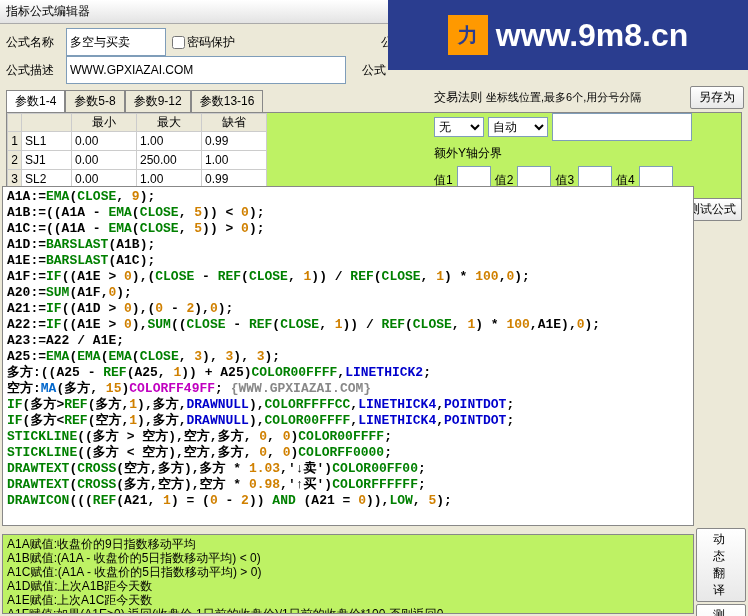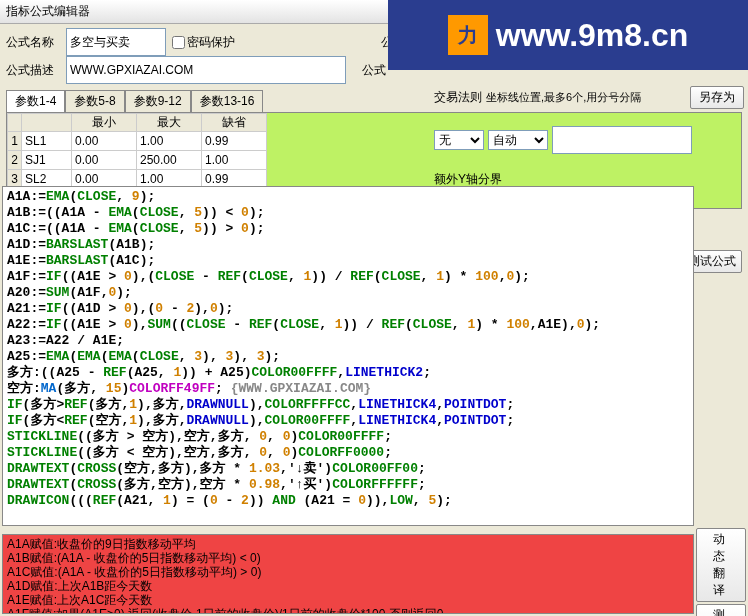--- a/index.html
+++ b/index.html
@@ -11,28 +11,28 @@
 input[type=text] { border: 1px solid #7f9db9; background: #fff; height: 28px; padding: 0 3px; font-size: 12px; }
 .btn { border: 1px solid #888; background: linear-gradient(#fff,#e8e8e8); padding: 2px 8px; font-size: 12px; cursor: pointer; border-radius: 2px; }
 .tabs { display: flex; margin: 2px 6px 0; }
 .tab { border: 1px solid #888; border-bottom: none; padding: 2px 8px; background: #ece9d8; font-size: 12px; cursor: pointer; }
 .tab.active { background: #fff; }
 .param-grid { margin: 0 6px; border: 1px solid #888; background: #bef264; }
 .param-grid table { border-collapse: collapse; width: 260px; }
 .param-grid th, .param-grid td { border: 1px solid #ccc; padding: 0; }
 .param-grid th { background: #ece9d8; font-weight: normal; height: 18px; }
 .param-grid input { width: 100%; border: none; height: 18px; padding: 0 3px; font-size: 12px; }
-.rightpanel { position: absolute; right: 4px; top: 86px; width: 310px; display: flex; flex-direction: column; gap: 17px; }
+.rightpanel { position: absolute; right: 4px; top: 86px; width: 310px; display: flex; flex-direction: column; gap: 4px; }
 .rightrow { display: flex; align-items: center; gap: 4px; }
 .sel { border: 1px solid #7f9db9; background: #fff; height: 20px; font-size: 12px; }
 .btnrow { display: flex; gap: 2px; }
 .btnrow .btn { padding: 2px 5px; }
 .editor { position: absolute; left: 2px; right: 54px; top: 186px; height: 340px; border: 1px solid #888; background: #fff; overflow: auto; padding: 2px 4px; font-family: "Courier New", monospace; font-size: 13px; line-height: 16px; font-weight: bold; white-space: pre; }
 .k-var { color: #000; } .k-fn { color: #008000; } .k-num { color: #d08000; } .k-op { color: #000; } .k-kw { color: #0000cc; } .k-mg { color: #c000c0; } .k-bl { color: #0066cc; } .k-cm { color: #888; }
-.desc { position: absolute; left: 2px; right: 54px; bottom: 2px; height: 80px; border: 1px solid #888; background: #ef4444; overflow: auto; padding: 2px 4px; font-size: 12px; line-height: 14px; }
+.desc { position: absolute; left: 2px; right: 54px; bottom: 2px; height: 80px; border: 1px solid #888; background: #bef264; overflow: auto; padding: 2px 4px; font-size: 12px; line-height: 14px; }
 .sidebtns { position: absolute; right: 2px; top: 528px; width: 50px; display: flex; flex-direction: column; gap: 2px; }
 .sidebtns .btn { padding: 2px 16px; text-align: left; }
 .watermark { position: absolute; top: 0; right: 0; width: 360px; height: 70px; background: #2a3d8f; color: #fff; font-size: 32px; font-weight: bold; font-family: Arial; display: flex; align-items: center; justify-content: center; z-index: 5; }
 .wm-logo { width: 40px; height: 40px; background: #f90; margin-right: 8px; display: flex; align-items: center; justify-content: center; font-size: 20px; color: #2a3d8f; }
 .chk { display: flex; align-items: center; gap: 2px; }
 </style>
 </head>
 <body>
 
 <div class="watermark">

